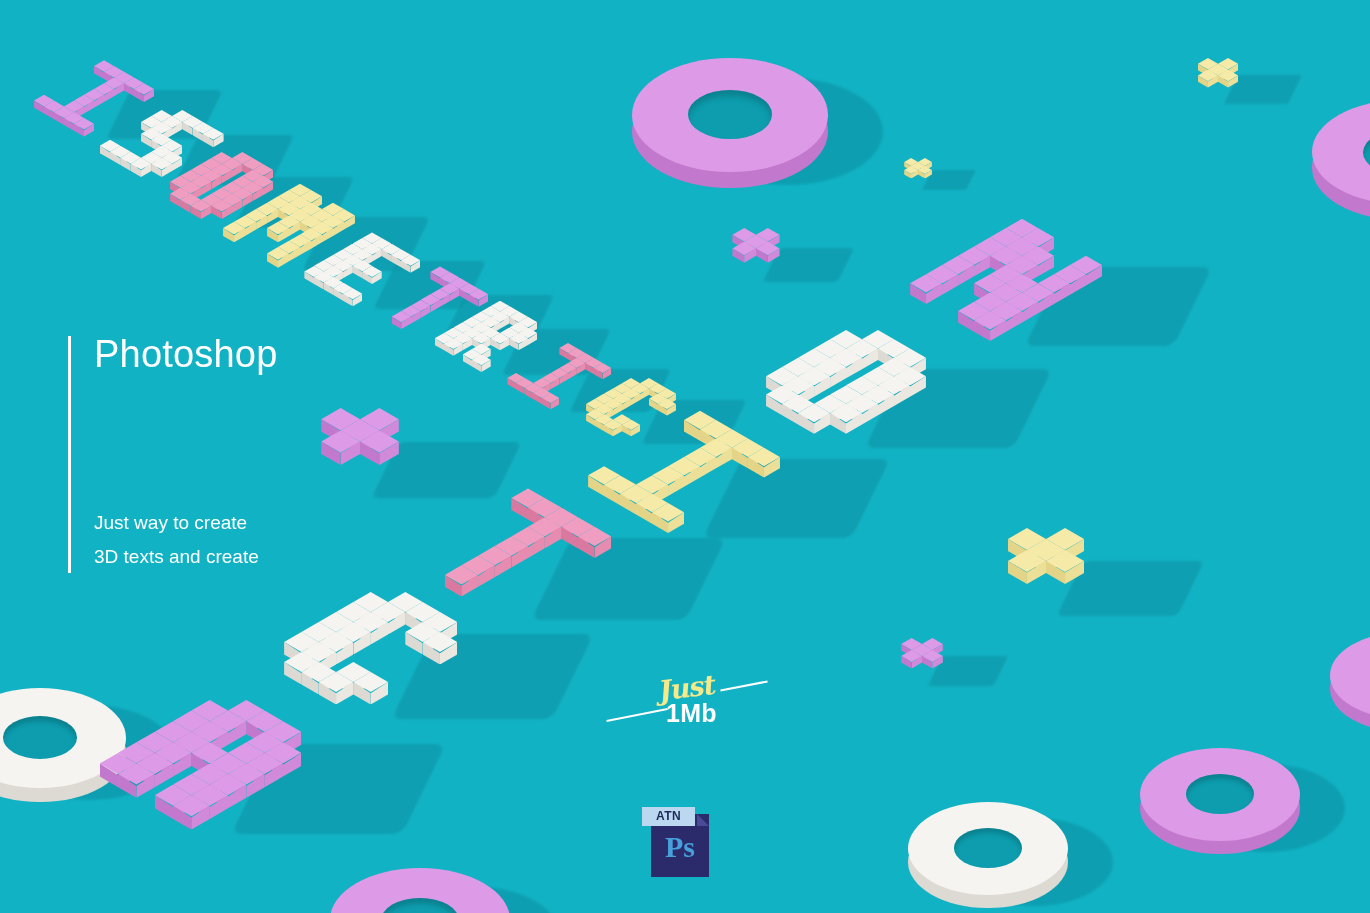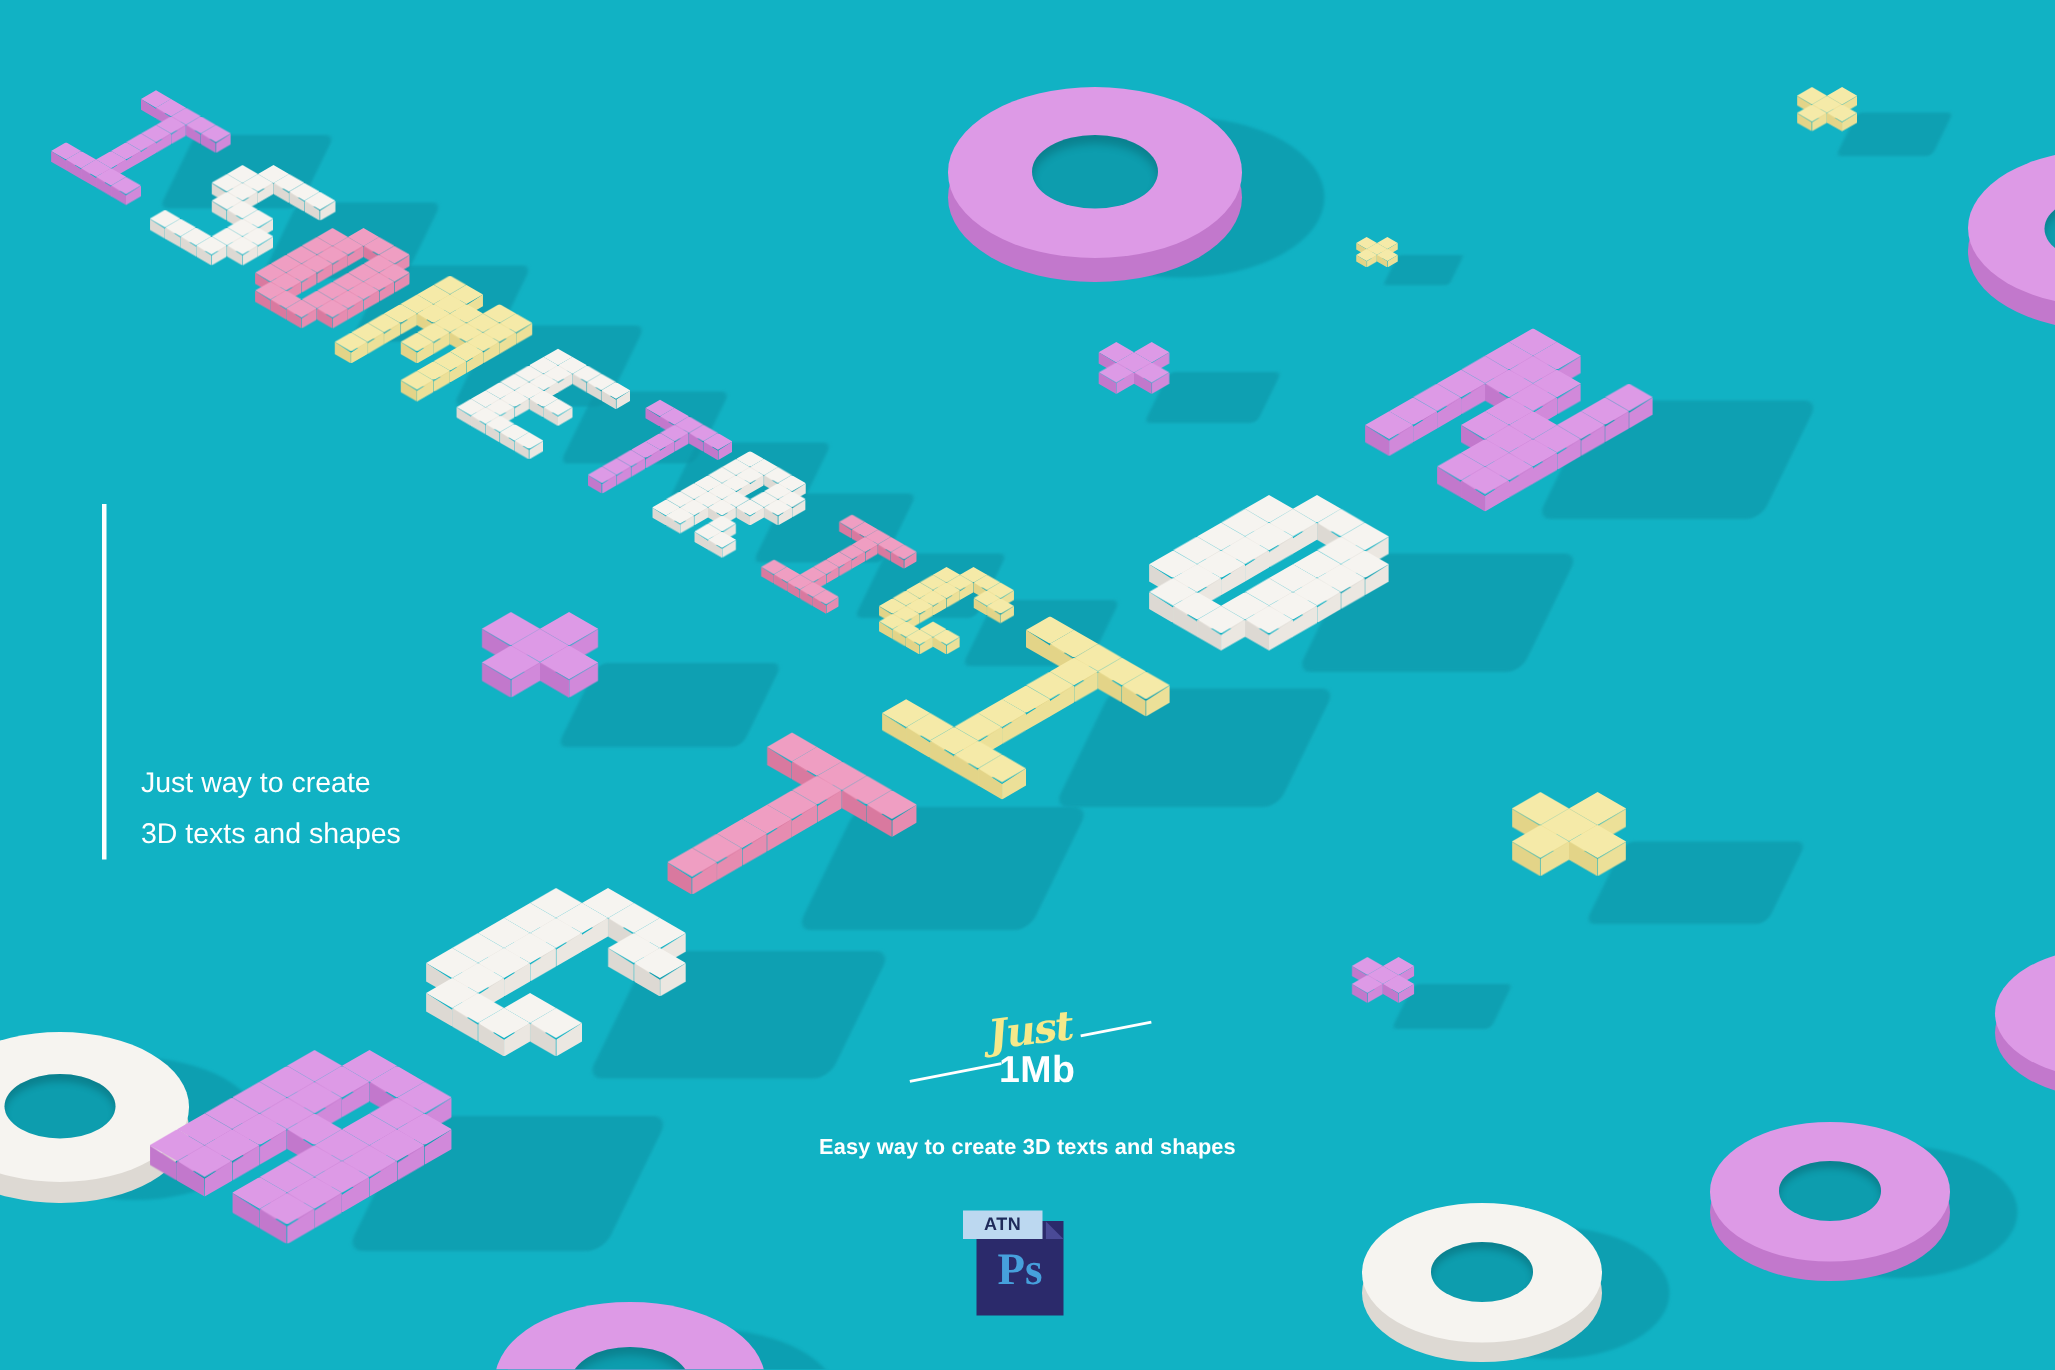--- a/index.html
+++ b/index.html
@@ -1141,35 +1141,35 @@
         <div style="position: absolute; left: 36.6385px; top: 21.1538px; width: 18.3192px; height: 23.6923px; background: rgb(209, 137, 218); clip-path: polygon(0px 50%, 100% 0px, 100% 55.3571%, 0px 100%); z-index: 4;"></div>
         <div style="position: absolute; left: 36.6385px; top: 21.1538px; width: 36.6385px; height: 21.1538px; background: rgb(221, 154, 230); clip-path: polygon(50% 0px, 100% 50%, 50% 100%, 0px 50%); z-index: 5;"></div>
         <div style="position: absolute; left: 36.6385px; top: 31.7308px; width: 18.3192px; height: 23.6923px; background: rgb(194, 120, 204); clip-path: polygon(0px 0px, 100% 50%, 100% 100%, 0px 55.3571%); z-index: 5;"></div>
         <div style="position: absolute; left: 54.9577px; top: 31.7308px; width: 18.3192px; height: 23.6923px; background: rgb(209, 137, 218); clip-path: polygon(0px 50%, 100% 0px, 100% 55.3571%, 0px 100%); z-index: 5;"></div>
       </div>
     </div>
 
   <div id="textblock">
     <div id="rule"></div>
     <div id="headline">
+      <div>Photoshop</div>
     </div>
     <div id="subhead">
       <div>Just way to create</div>
-      <div>3D texts and shapes</div>
+      <div>3D texts and create</div>
     </div>
   </div>
 
   <div id="badge">
     <div class="dash" style="left:2px;top:42px;width:62px;transform:rotate(-11deg);"></div>
     <div class="dash" style="left:116px;top:13px;width:48px;transform:rotate(-11deg);"></div>
     <div id="just">Just</div>
     <div id="mb">1Mb</div>
   </div>
 
-  <div id="tagline">Easy way to create 3D texts and shapes</div>
 
   <div id="fileicon">
     <div id="icon-body"></div>
     <div id="icon-fold"></div>
     <div id="icon-ps">Ps</div>
     <div id="icon-tab">
       <span>ATN</span>
     </div>
   </div>
 

